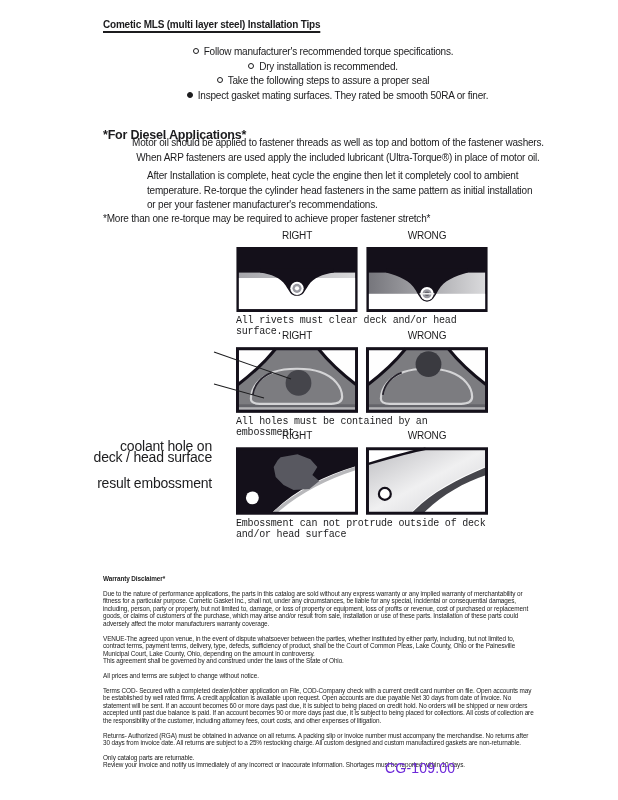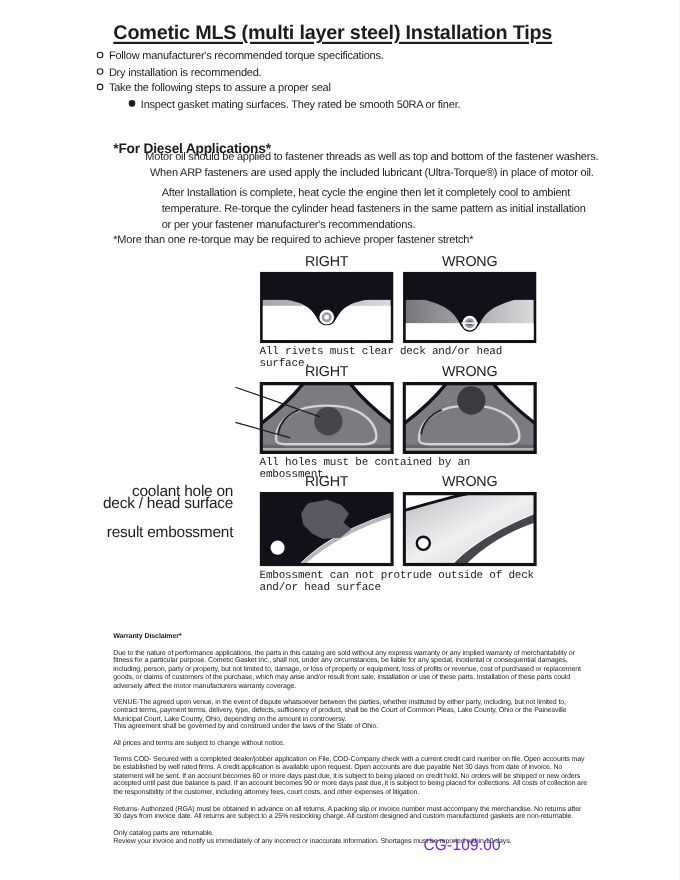--- a/index.html
+++ b/index.html
@@ -1,35 +1,35 @@
 <!DOCTYPE html>
 <html><head>
 <meta charset="utf-8">
 <style>
   html,body{margin:0;padding:0;background:#e8e8e8;}
   .page{position:relative;width:618px;height:800px;background:#ffffff;overflow:hidden;
         font-family:"Liberation Sans",sans-serif;color:#1c1c1e;letter-spacing:-0.2px;}
   
-  .title{position:absolute;left:103px;top:19px;font-size:18px;font-weight:bold;
+  .title{position:absolute;left:103px;top:19px;font-size:10px;font-weight:bold;
          text-decoration:underline;text-underline-offset:3px;text-decoration-thickness:1.5px;}
   .tips{position:absolute;left:88px;top:45px;width:470px;font-size:10px;line-height:14.5px;}
-  .bullet{white-space:nowrap;}
+  .bullet{white-space:nowrap;text-align:center;}
   .bullet .bm{display:inline-block;width:4px;height:4px;border:1px solid #1c1c1e;border-radius:50%;
               margin-right:5px;position:relative;top:-1px;}
   .bullet.sub{margin-left:29px;}
   .bullet.sub .bm{background:#1c1c1e;width:4px;height:4px;}
   
   .diesel-h{position:absolute;left:103px;top:128px;font-size:12.5px;font-weight:bold;}
   .para{position:absolute;left:103px;width:470px;font-size:10px;line-height:14.5px;white-space:pre-line;}
   .p1{top:136px;text-align:center;} .p2{top:169px;margin-left:44px;} .p3{top:212px;}
   
   .figures{position:absolute;left:236px;top:230px;width:252px;}
   .fig-row{position:relative;height:100px;}
   .lblrow{display:flex;gap:8px;height:17px;}
-  .lblrow span{width:122px;text-align:center;font-size:13px;}
+  .lblrow span{width:122px;text-align:center;font-size:10px;}
   .panels{display:flex;gap:8px;}
   .panels svg{display:block;}
   .cap{font-size:10px;line-height:11px;margin-top:3px;white-space:pre-line;font-family:Liberation Mono, monospace;}
   .cap.center{text-align:left;}
   .fig-row.r3{height:110px;}
   .ann{position:absolute;left:-150px;width:126px;text-align:right;font-size:14px;line-height:11px;}
   .ann.coolant{top:111px;}
   .ann.emboss{top:148px;}
   .ptr{position:absolute;left:-150px;top:108px;pointer-events:none;}
   

